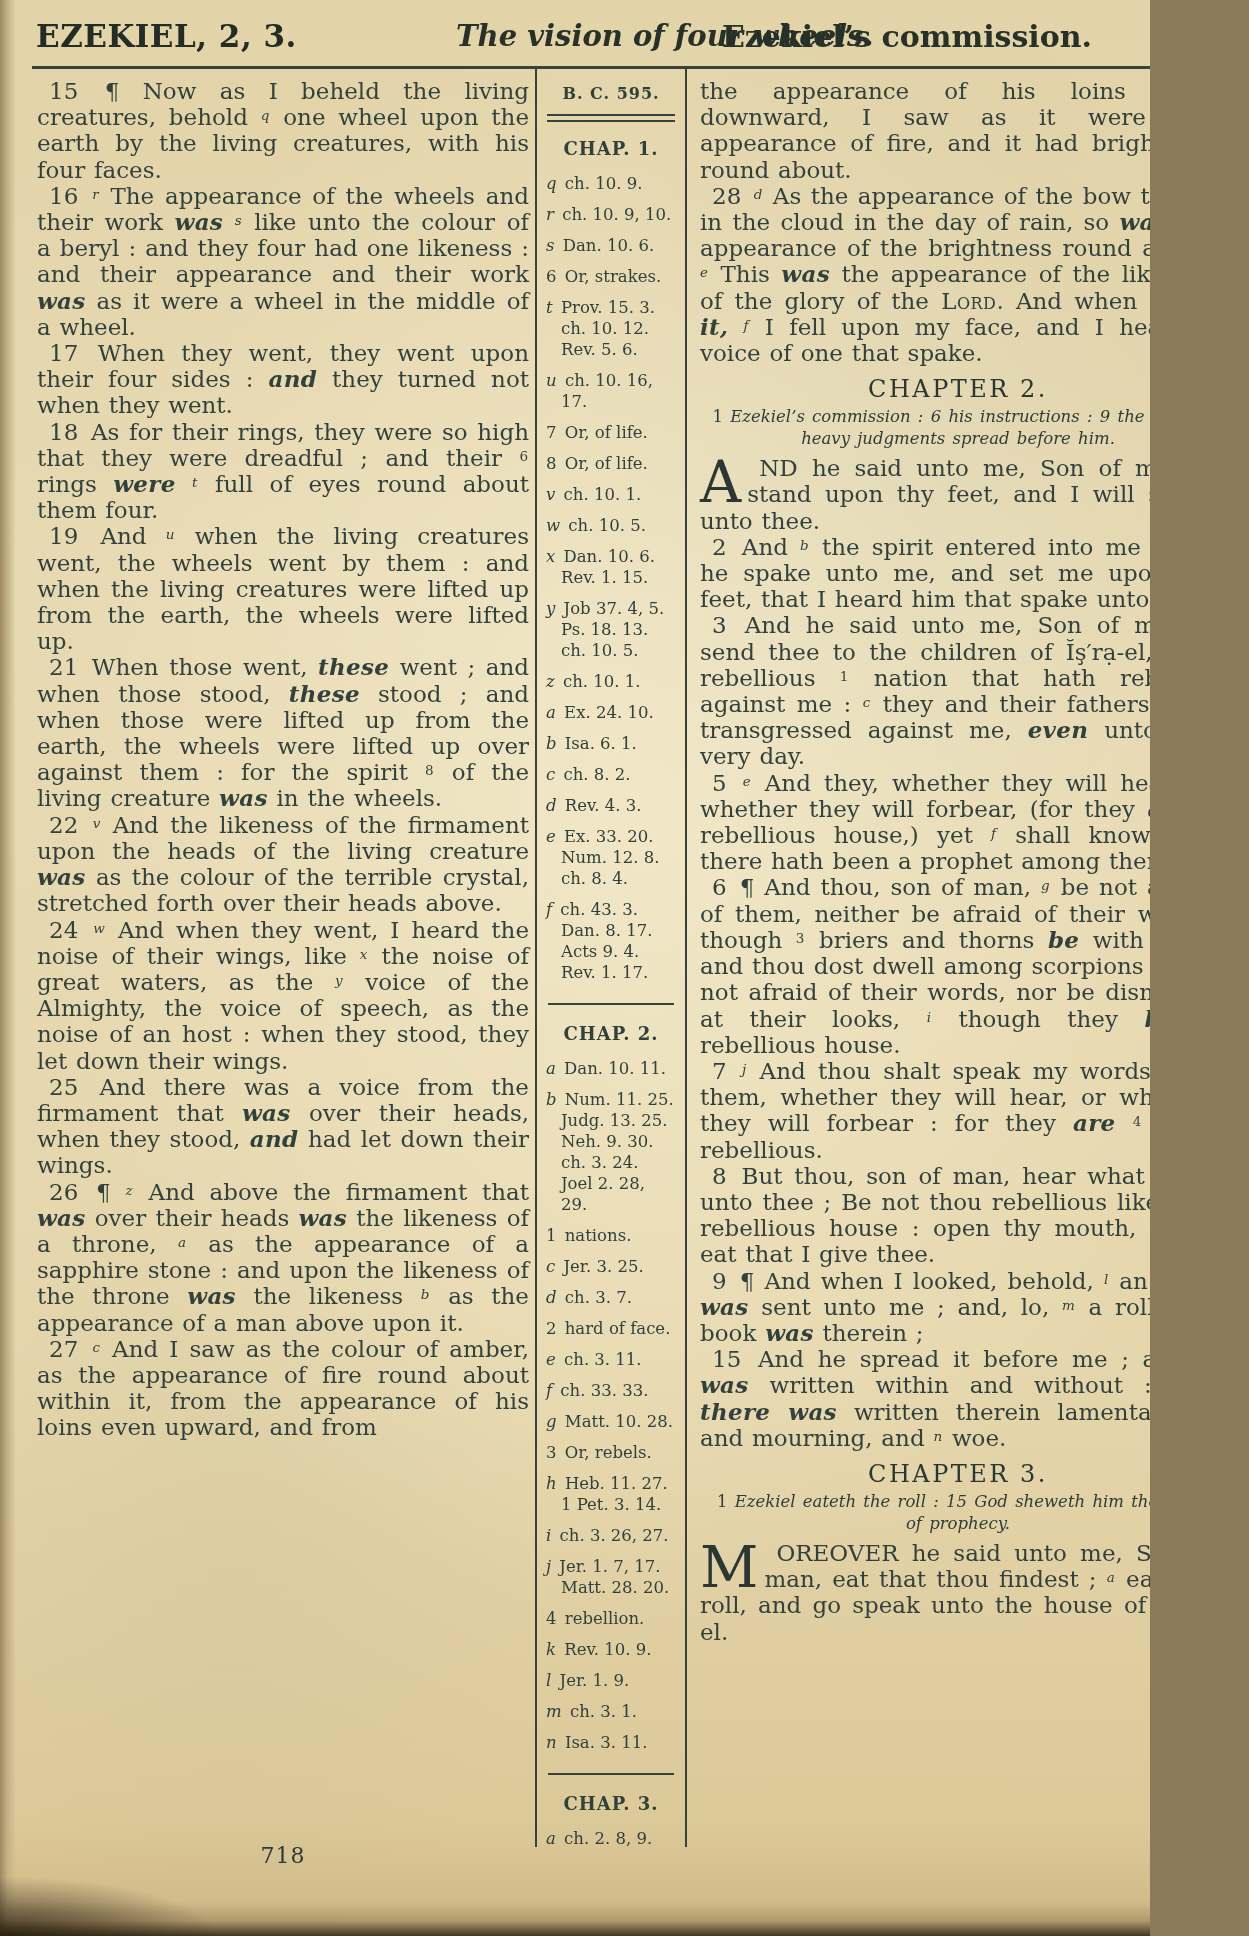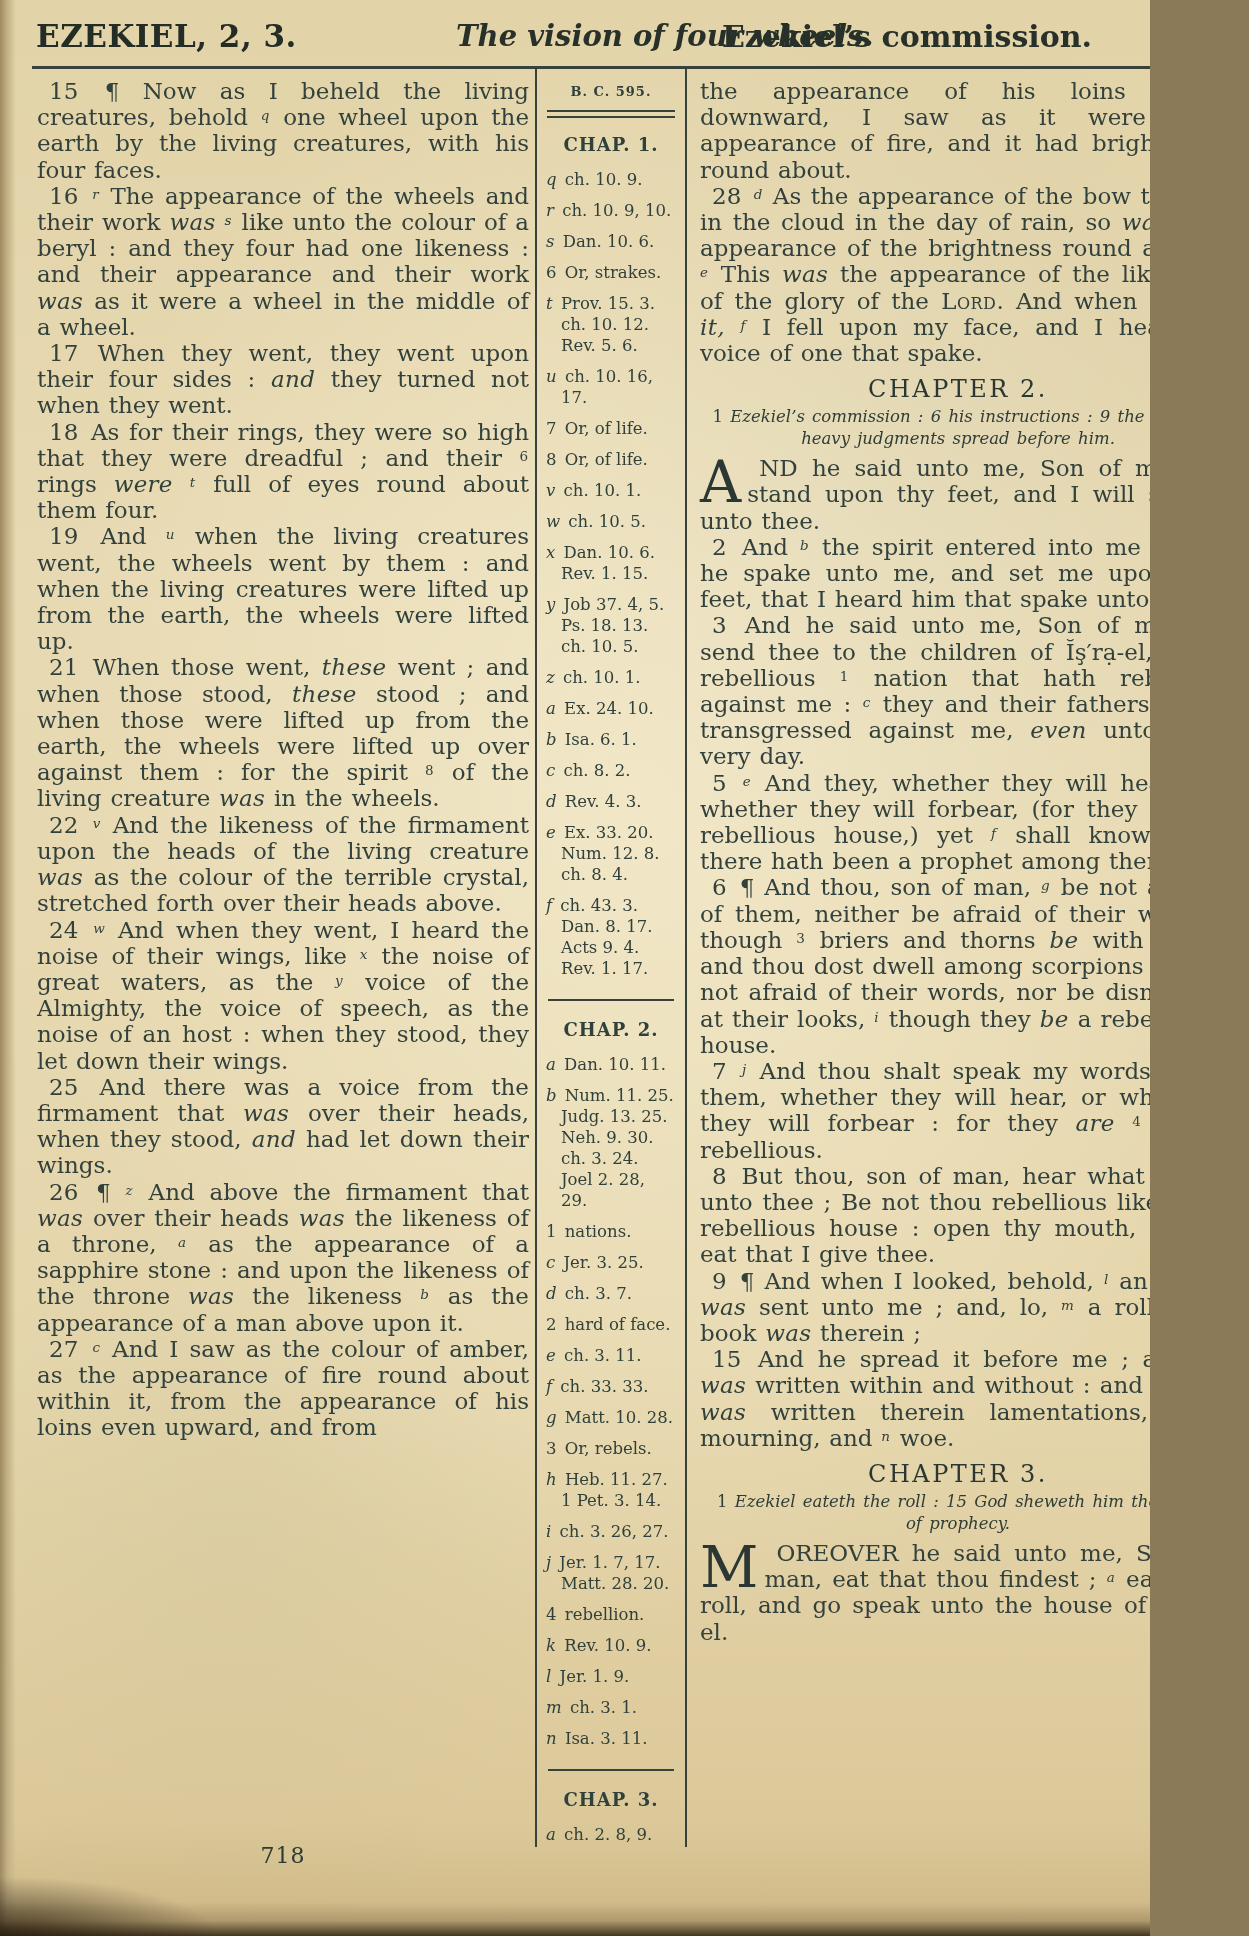--- a/index.html
+++ b/index.html
@@ -32,32 +32,32 @@
 
   .col{position:absolute;top:78px;text-align:justify;}
   .col-left{left:37px;width:492px;}
   .col-right{left:700px;width:516px;}
 
   .verse{margin:0;font-size:23px;line-height:26.2px;text-indent:12px;word-spacing:1.5px;hyphens:none;}
   .verse.cont{text-indent:0;}
   .vnum{padding-right:3px;}
   sup.ref-mark{font-size:13.5px;font-style:italic;vertical-align:5px;line-height:0;margin-right:1px;}
   sup.ref-mark.num{font-style:normal;}
-  .verse em{font-style:italic;letter-spacing:.3px;}
+  .verse em{font-style:italic;letter-spacing:.3px;font-weight:bold;}
   .sc{font-variant:small-caps;letter-spacing:.5px;}
   .dropcap{float:left;font-size:57px;line-height:46px;padding:4px 6px 0 0;color:#2b3732;text-indent:0;}
 
   .chapter-heading{margin:9px 0 3px;text-align:center;font-size:24px;font-weight:normal;
     letter-spacing:2.5px;text-indent:0;color:#2b3732;}
   .chapter-summary{margin:0 6px 5px;font-size:16.5px;line-height:22px;text-align:center;
     text-indent:0;word-spacing:2px;color:#2f3d38;}
   .chapter-summary em{font-style:italic;}
 
   .col-center{position:absolute;left:546px;top:84px;width:130px;color:#30403b;}
-  .bc-head{font-size:13px;font-weight:bold;text-align:center;letter-spacing:1px;}
+  .bc-head{font-size:16px;font-weight:bold;text-align:center;letter-spacing:1px;}
   .bc-rule{height:4px;border-top:2px solid var(--rule,#37423b);border-bottom:2px solid var(--rule,#37423b);
     margin:11px 1px 16px;}
   .chap-label{text-align:center;font-size:18px;font-weight:bold;letter-spacing:1px;margin:2px 0 14px;}
   .ref-entry{font-size:16.5px;line-height:21px;margin:0 0 10px;padding-left:15px;text-indent:-15px;}
   .ref-entry .mark{font-style:italic;padding-right:3px;}
   .ref-entry .mark.num{font-style:normal;}
   .section-rule{height:2px;background:var(--rule,#37423b);margin:20px 2px 18px;}
 
   .page-number{position:absolute;left:37px;top:1843px;width:492px;text-align:center;
     font-size:22px;letter-spacing:1px;color:#2e3a34;}

